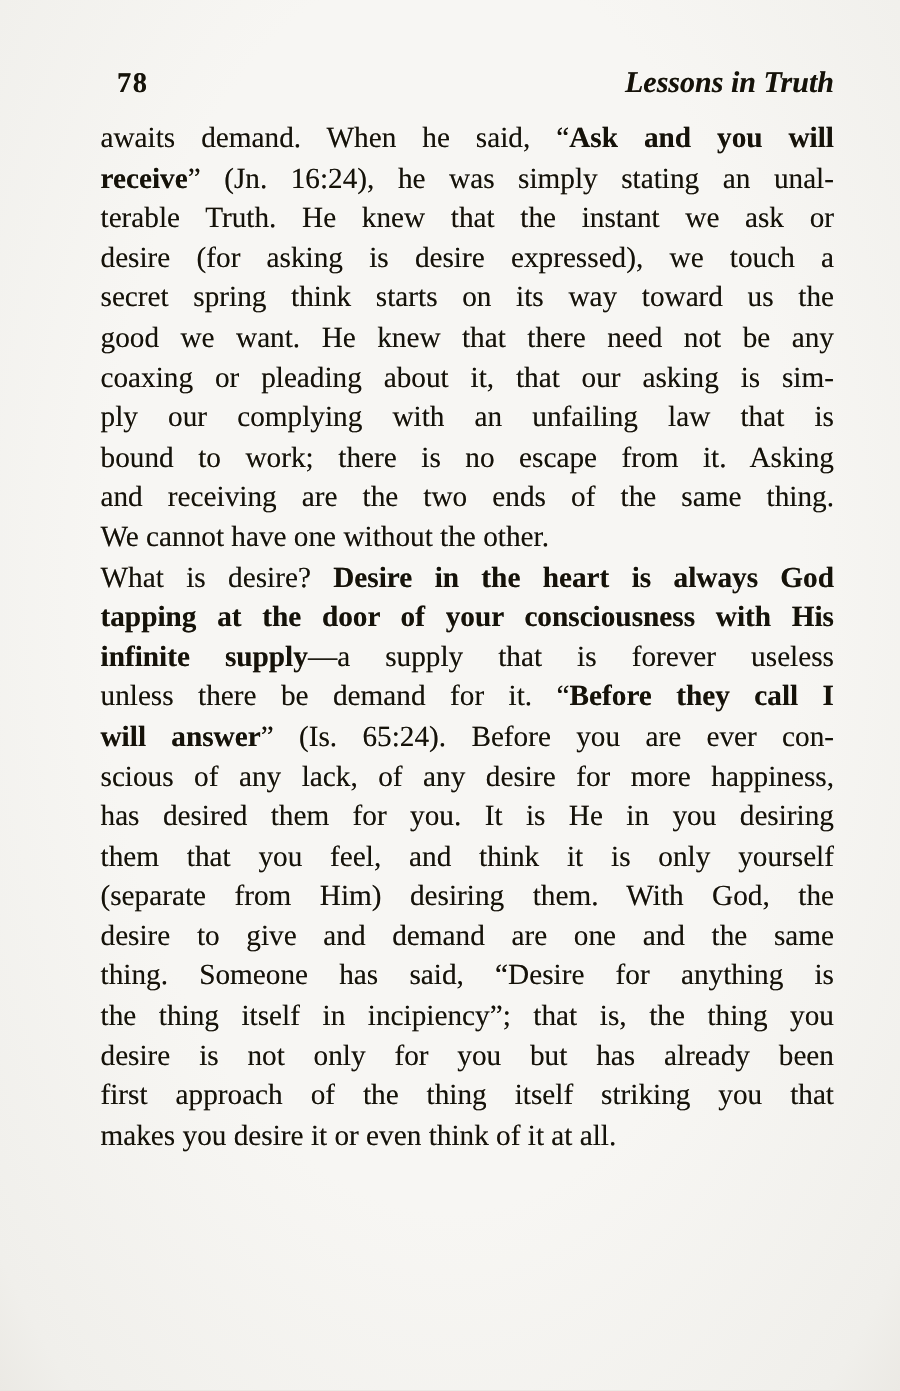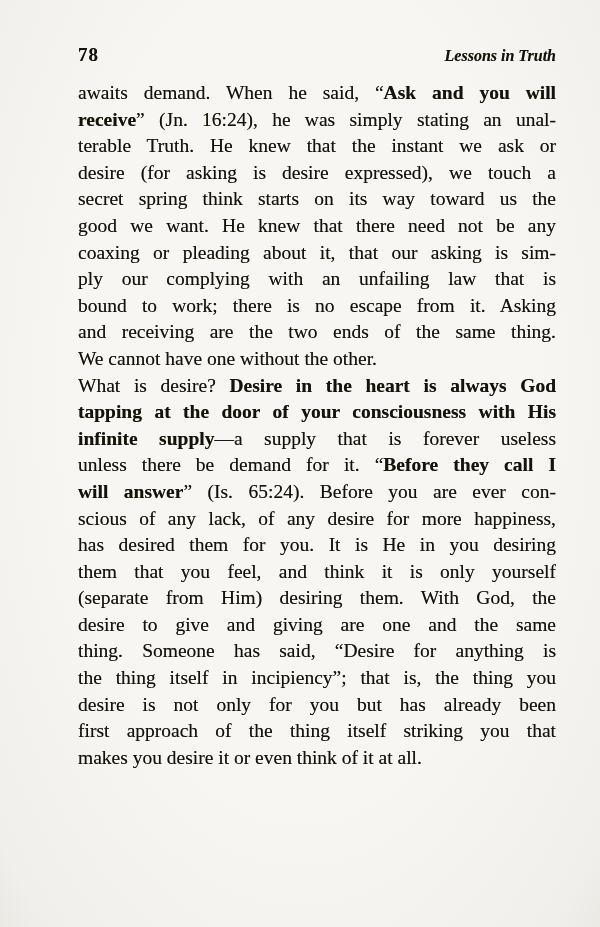--- a/index.html
+++ b/index.html
@@ -26,28 +26,28 @@
     justify-content: space-between;
     align-items: baseline;
   }
   .pagenum {
     font-size: 19px;
     font-weight: 700;
     letter-spacing: 1px;
     text-shadow: 0 0 0.4px rgba(21,18,9,.55);
   }
   .booktitle {
-    font-size: 16px;
+    font-size: 20px;
     font-weight: 700;
     font-style: italic;
     text-shadow: 0 0 0.4px rgba(21,18,9,.5);
   }
   .textblock {
     position: absolute;
-    left: 78px;
+    left: 67px;
     right: 44px;
     top: 80px;
   }
   .para {
     margin: 0;
   }
   .line {
     font-size: 19.5px;
     line-height: 26.6px;
     text-align: justify;
@@ -90,21 +90,21 @@
       <div class="para">
         <div class="line"><span>What is desire? </span><span class="b">Desire in the heart is always God</span></div>
         <div class="line"><span class="b">tapping at the door of your consciousness with His</span></div>
         <div class="line"><span class="b">infinite supply</span><span>—a supply that is forever useless</span></div>
         <div class="line"><span>unless there be demand for it. “</span><span class="b">Before they call I</span></div>
         <div class="line"><span class="b">will answer</span><span>” (Is. 65:24). Before you are ever con-</span></div>
         <div class="line"><span>scious of any lack, of any desire for more happiness,</span></div>
         <div class="line"><span>has desired them for you. It is He in you desiring</span></div>
         <div class="line"><span>them that you feel, and think it is only yourself</span></div>
         <div class="line"><span>(separate from Him) desiring them. With God, the</span></div>
-        <div class="line"><span>desire to give and giving are one and the same</span></div>
+        <div class="line"><span>desire to give and demand are one and the same</span></div>
         <div class="line"><span>thing. Someone has said, “Desire for anything is</span></div>
         <div class="line"><span>the thing itself in incipiency”; that is, the thing you</span></div>
         <div class="line"><span>desire is not only for you but has already been</span></div>
         <div class="line"><span>first approach of the thing itself striking you that</span></div>
         <div class="line last"><span>makes you desire it or even think of it at all.</span></div>
       </div>
     </div>
 </div>
 
 </body></html>

